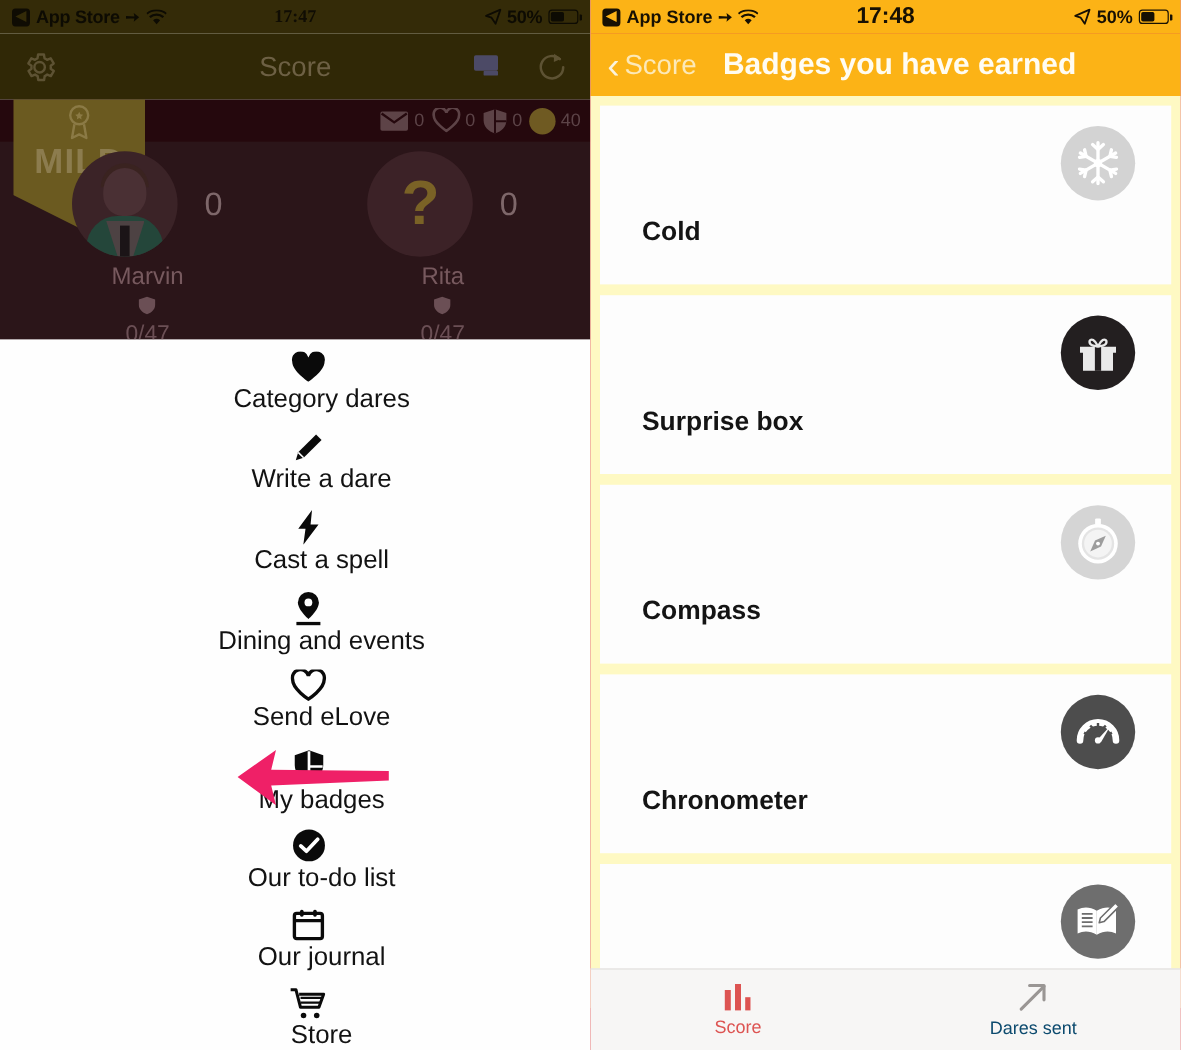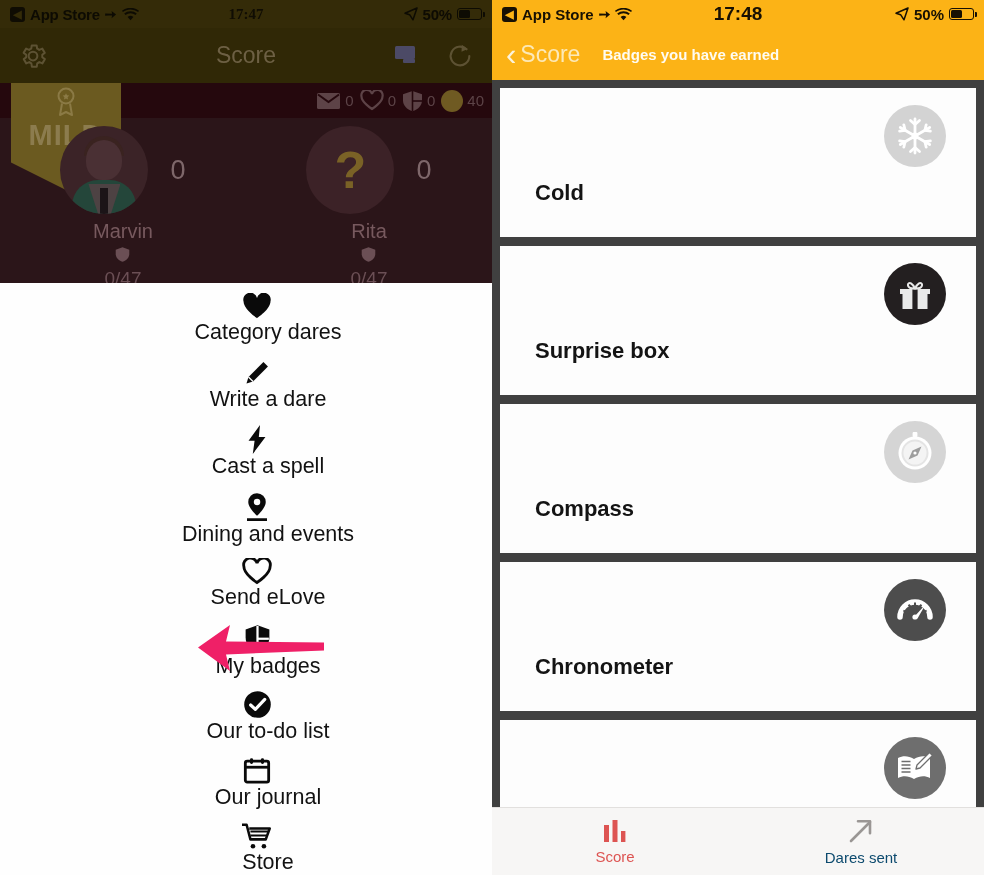--- a/index.html
+++ b/index.html
@@ -142,25 +142,25 @@
   .r-statusbar .sb-center { position:absolute; left:0; right:0; text-align:center; font-size:19px; font-weight:bold; }
   .r-statusbar .sb-right { margin-left:auto; display:flex; align-items:center; gap:5px; position:relative; z-index:2;}
   .r-statusbar .back-chip { background:#171003; color:#fcb316; }
 
   .r-navbar {
     position:absolute; left:0; top:28px; width:492px; height:52px;
     background:#fcb316; display:flex; align-items:center; padding-left:14px;
   }
   .r-navbar .chev { color:#fbf3dd; font-size:31px; line-height:1; font-weight:300; margin-right:4px; }
   .r-navbar .back-label { color:#fce9b8; font-size:23px; font-weight:400; }
-  .r-navbar .r-title { color:#fffcf2; font-size:15px; font-weight:bold; margin-left:22px; }
+  .r-navbar .r-title { color:#fffcf2; font-size:25px; font-weight:bold; margin-left:22px; }
 
   .badge-list {
     position:absolute; left:0; top:80px; width:492px; bottom:35px;
-    background:#404040;
+    background:#fef9c3;
     padding: 8px 8px 0 8px;
   }
   .badge-card {
     background:#fdfdfd;
     height:149px;
     margin-bottom:9px;
     position:relative;
     display:flex; align-items:center;
   }
   .badge-card .b-name {

